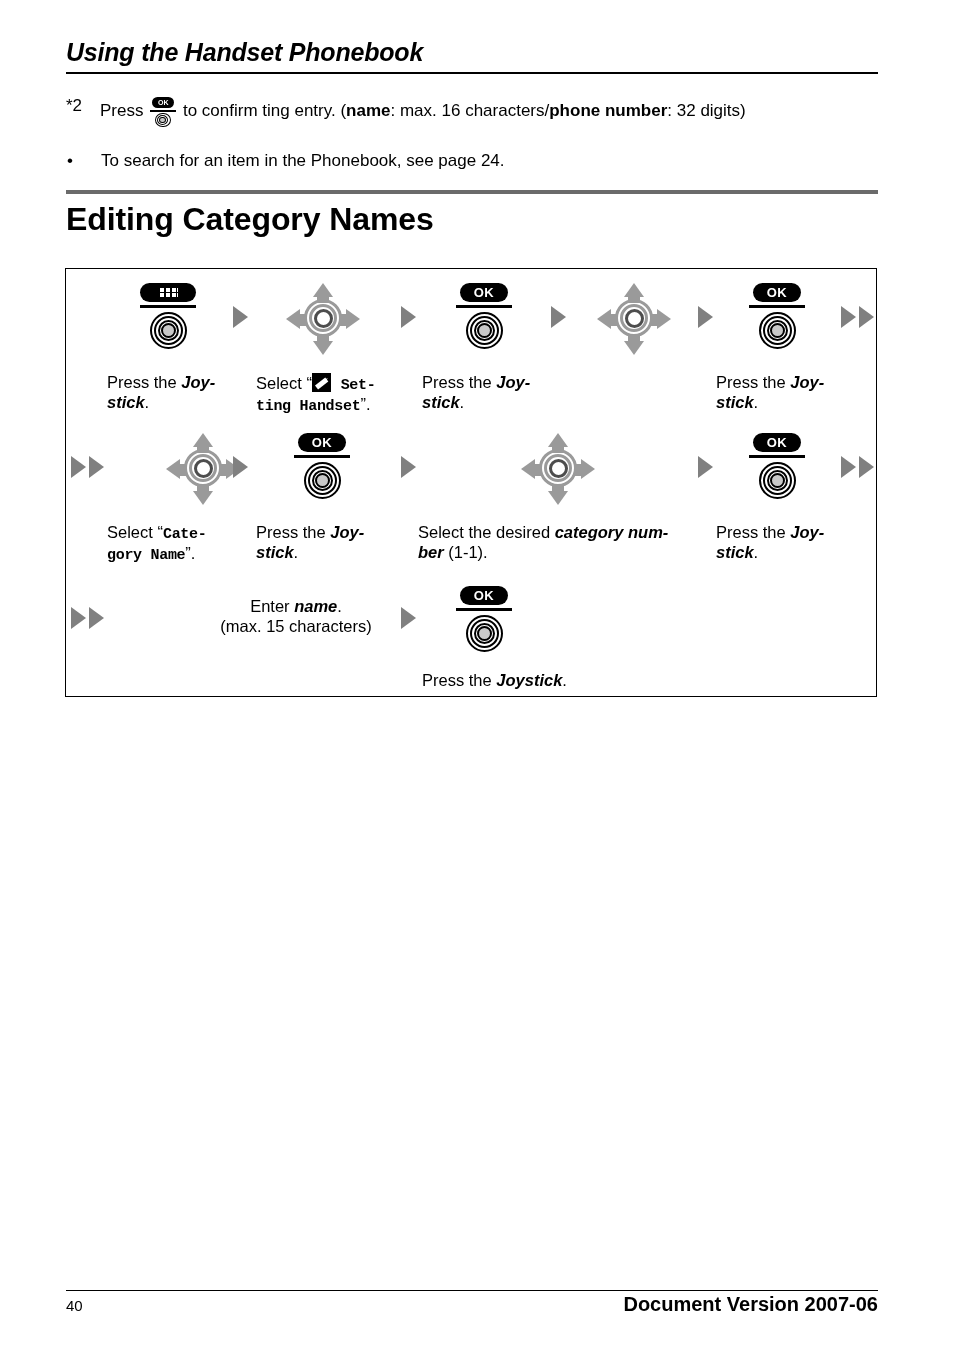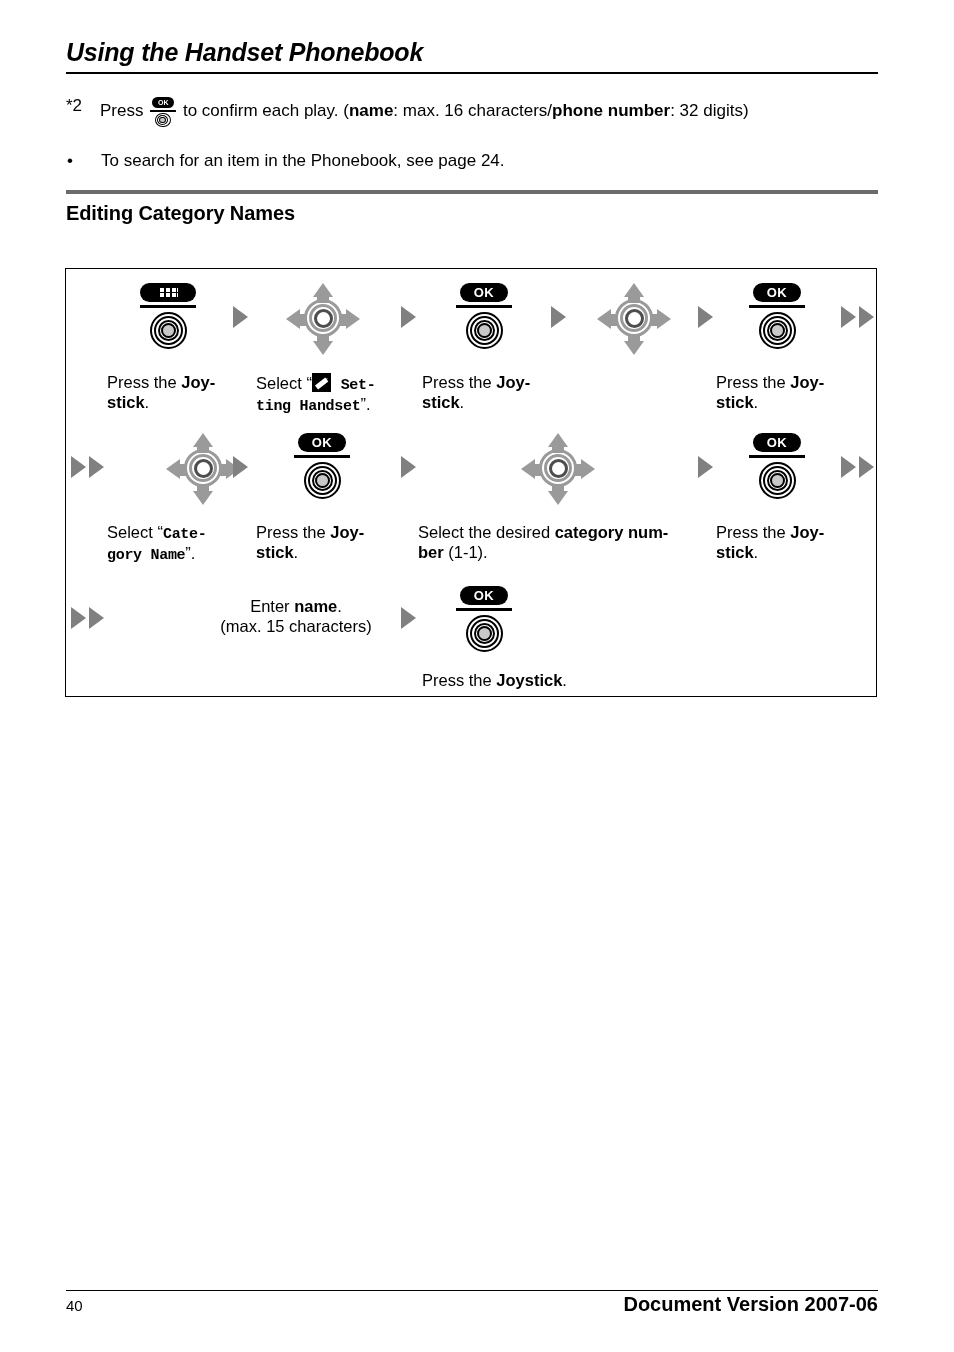--- a/index.html
+++ b/index.html
@@ -125,21 +125,21 @@
     left: 66px;
     top: 190px;
     width: 812px;
   }
   .section-rule {
     width: 812px;
     height: 4px;
     background: #6b6b6b;
   }
   .section-title {
-    font-size: 20px;
+    font-size: 32px;
     font-weight: bold;
     margin-top: 9px;
     letter-spacing: -0.1px;
     line-height: 1.05;
   }
   .section-desc {
     font-size: 17px;
     margin-top: 5px;
     line-height: 1.1;
   }
@@ -308,21 +308,21 @@
     display: block;
   }
 
   
   .cap {
     position: absolute;
     font-size: 16.5px;
     line-height: 1.2;
     color: #000;
   }
-  .cap b { font-weight: bold; }
+  .cap b { font-weight: bold; font-style: italic; }
   .mono {
     font-family: "Liberation Mono", "DejaVu Sans Mono", monospace;
     font-weight: bold;
     font-size: 15px;
     letter-spacing: -0.3px;
   }
 
   
   .pencil-glyph {
     display: inline-block;
@@ -387,21 +387,21 @@
   </div>
 
   <div class="notes">
 
     <div class="note-row">
       <div class="note-marker">*2</div>
       <div class="note-text"><span>Press</span>&nbsp;<span class="inline-okstick"><span class="pill">OK</span><span class="bar"></span><span class="rings">
               <i class="r1"></i>
               <i class="r2"></i>
               <i class="r3"></i>
-            </span></span>&nbsp;<span>to confirm each play. (</span><b>name</b><span>: max. 16 characters/</span><b>phone number</b><span>: 32 digits)</span></div>
+            </span></span>&nbsp;<span>to confirm ting entry. (</span><b>name</b><span>: max. 16 characters/</span><b>phone number</b><span>: 32 digits)</span></div>
     </div>
 
     <div class="note-row note-row-2">
       <div class="note-marker-bullet">•</div>
       <div class="note-text">To search for an item in the Phonebook, see page 24.</div>
     </div>
 
   </div>
 
   <div class="section">

